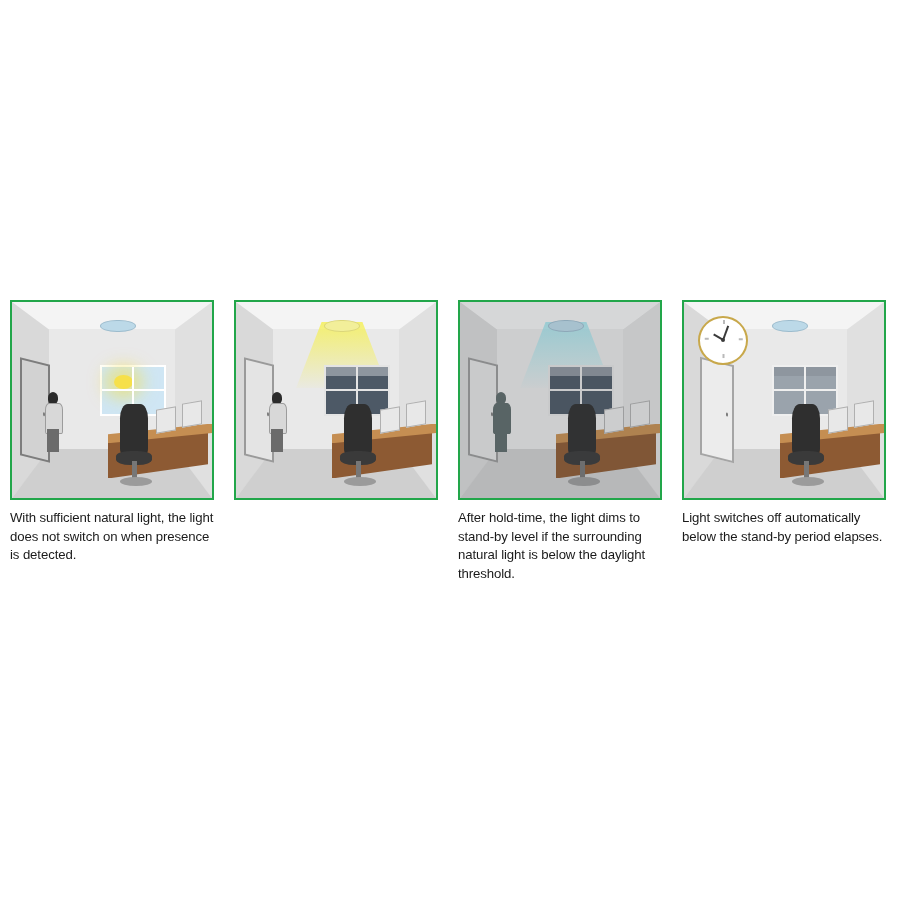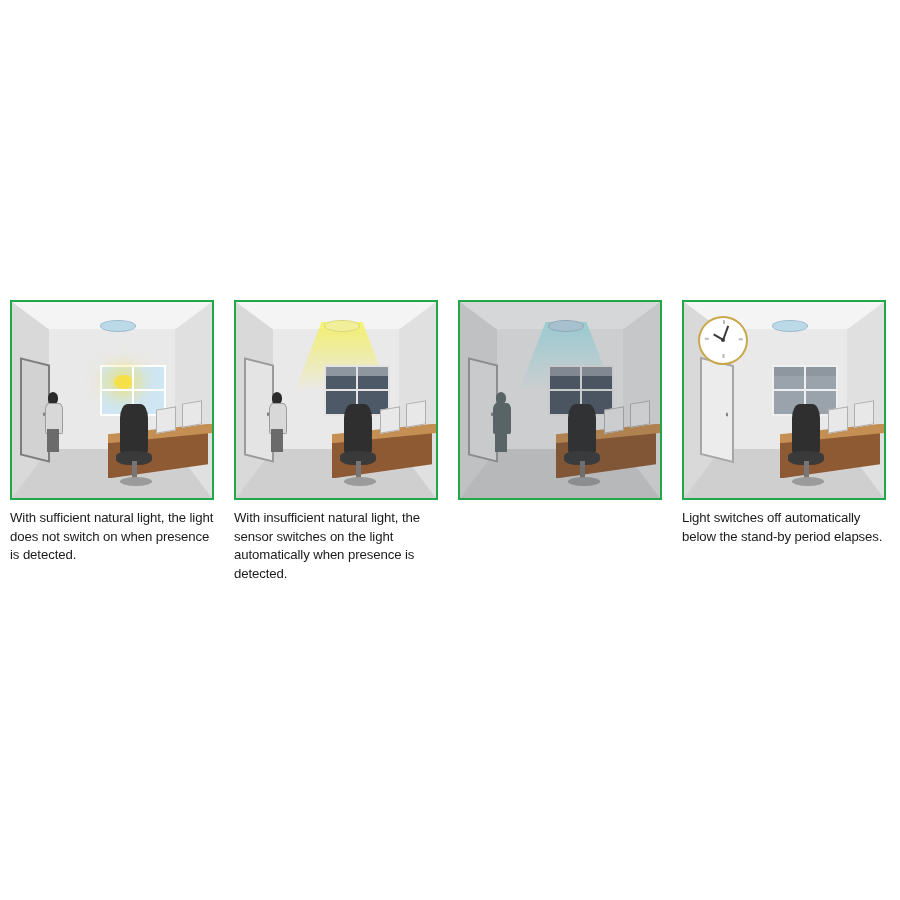--- a/index.html
+++ b/index.html
@@ -336,21 +336,20 @@
           <div class="desk"></div>
           <div class="desk-top"></div>
           <div class="monitor m1"></div>
           <div class="monitor m2"></div>
           <div class="chair-back"></div>
           <div class="chair-seat"></div>
           <div class="chair-stem"></div>
           <div class="chair-base"></div>
         </div>
       </div>
-      <div class="caption">With insufficient natural light, the sensor switches on the light automatically when presence is detected.</div>
     </div>
 
     <div class="panel">
       <div class="frame">
         <div class="scene">
           <div class="ceiling"></div>
           <div class="wall-back"></div>
           <div class="wall-left"></div>
           <div class="wall-right"></div>
           <div class="floor"></div>
@@ -373,20 +372,21 @@
           <div class="desk-top"></div>
           <div class="monitor m1"></div>
           <div class="monitor m2"></div>
           <div class="chair-back"></div>
           <div class="chair-seat"></div>
           <div class="chair-stem"></div>
           <div class="chair-base"></div>
           <div class="dark-overlay"></div>
         </div>
       </div>
+      <div class="caption">After hold-time, the light dims to stand-by level if the surrounding natural light is below the daylight threshold.</div>
     </div>
 
     <div class="panel">
       <div class="frame">
         <div class="scene">
           <div class="ceiling"></div>
           <div class="wall-back"></div>
           <div class="wall-left"></div>
           <div class="wall-right"></div>
           <div class="floor"></div>

